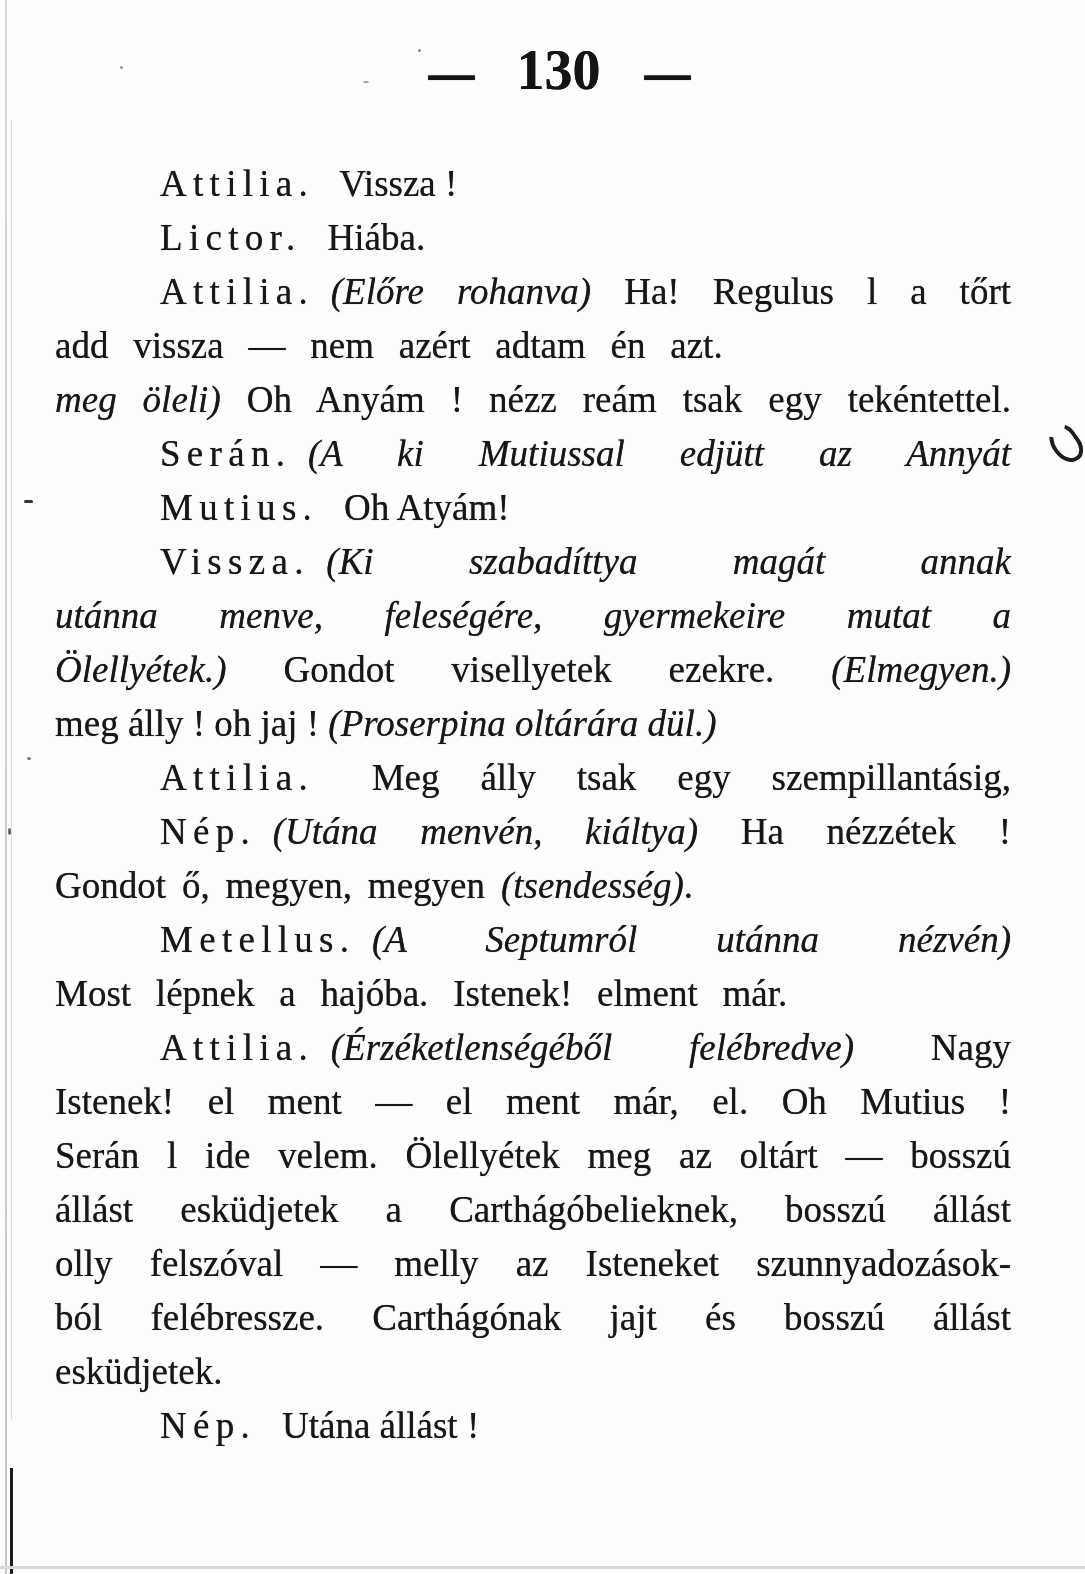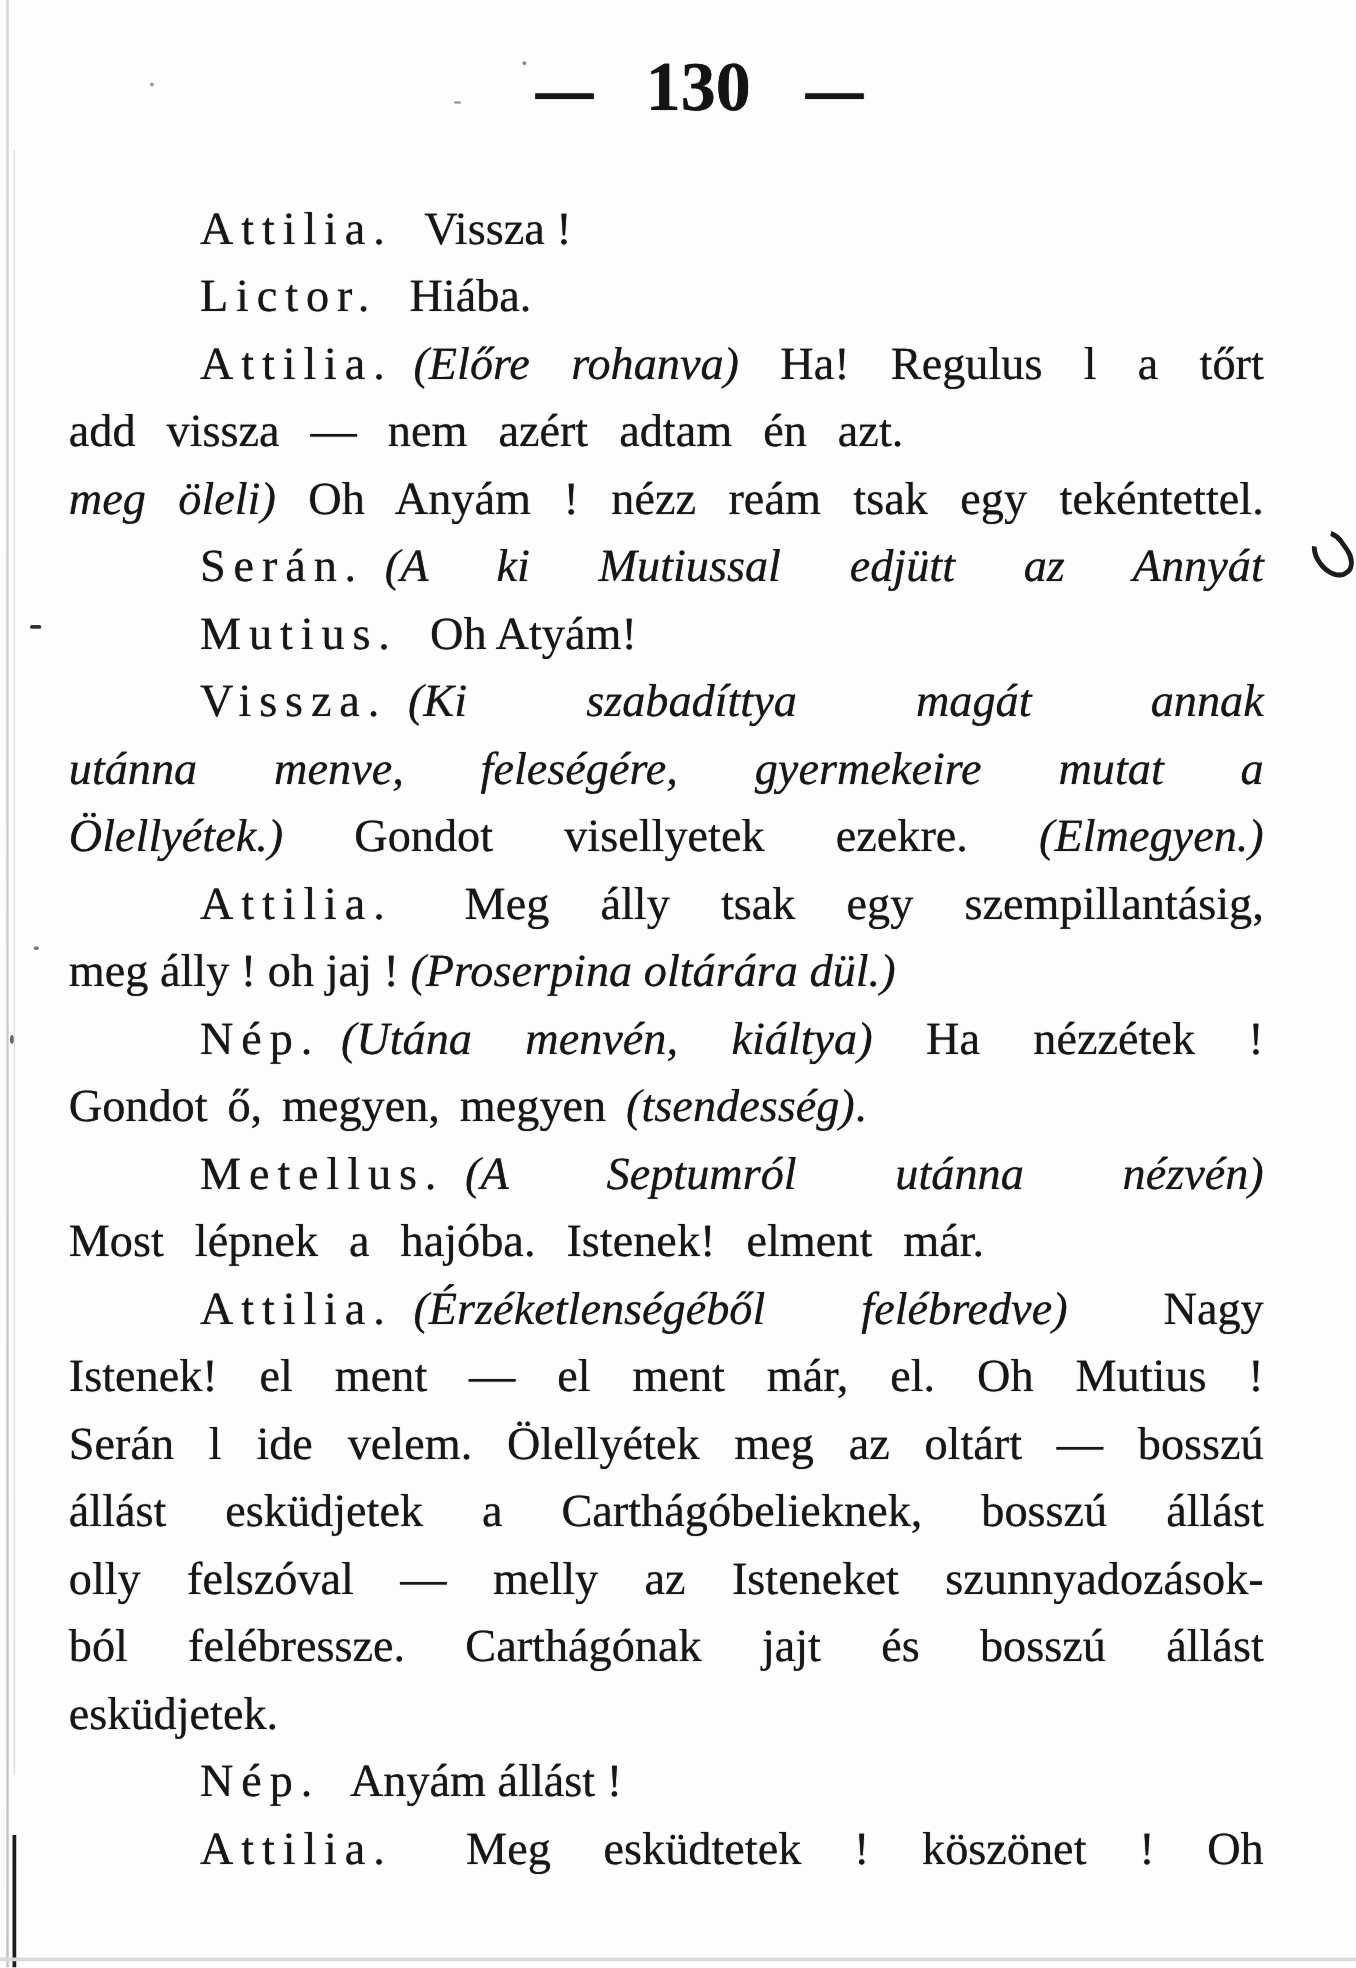--- a/index.html
+++ b/index.html
@@ -82,23 +82,23 @@
     <div class="line indent justify"><span class="speaker">Serán.</span><span class="it">(A ki Mutiussal edjütt az Annyát</span></div>
 
     <div class="line indent"><span class="speaker">Mutius.</span><span> Oh Atyám!</span></div>
 
     <div class="line indent justify"><span class="speaker">Vissza.</span><span class="it">(Ki szabadíttya magát annak</span></div>
 
     <div class="line justify"><span class="it">utánna menve, feleségére, gyermekeire mutat a</span></div>
 
     <div class="line justify"><span class="it">Ölellyétek.)</span><span> Gondot visellyetek ezekre. </span><span class="it">(Elmegyen.)</span></div>
 
+    <div class="line"><span>meg álly ! oh jaj ! </span><span class="it">(Proserpina oltárára dül.)</span></div>
+
     <div class="line indent justify"><span class="speaker">Attilia.</span><span> Meg álly tsak egy szempillantásig,</span></div>
-
-    <div class="line"><span>meg álly ! oh jaj ! </span><span class="it">(Proserpina oltárára dül.)</span></div>
 
     <div class="line indent justify"><span class="speaker">Nép.</span><span class="it">(Utána menvén, kiáltya)</span><span> Ha nézzétek !</span></div>
 
     <div class="line ws1"><span>Gondot ő, megyen, megyen </span><span class="it">(tsendesség)</span><span>.</span></div>
 
     <div class="line indent justify"><span class="speaker">Metellus.</span><span class="it">(A Septumról utánna nézvén)</span></div>
 
     <div class="line ws2"><span>Most lépnek a hajóba. Istenek! elment már.</span></div>
 
     <div class="line indent justify"><span class="speaker">Attilia.</span><span class="it">(Érzéketlenségéből felébredve)</span><span> Nagy</span></div>
@@ -108,23 +108,22 @@
     <div class="line justify"><span>Serán l ide velem. Ölellyétek meg az oltárt — bosszú</span></div>
 
     <div class="line justify"><span>állást esküdjetek a Carthágóbelieknek, bosszú állást</span></div>
 
     <div class="line justify"><span>olly felszóval — melly az Isteneket szunnyadozások-</span></div>
 
     <div class="line justify"><span>ból felébressze. Carthágónak jajt és bosszú állást</span></div>
 
     <div class="line"><span>esküdjetek.</span></div>
 
-    <div class="line indent"><span class="speaker">Nép.</span><span> Anyám állást !</span></div>
+    <div class="line indent"><span class="speaker">Nép.</span><span> Utána állást !</span></div>
 
-    <div class="line indent justify"><span class="speaker">Attilia.</span><span> Meg esküdtetek ! köszönet ! Oh</span></div>
 
   </div>
 
   <div class="ink-mark"></div>
   <div class="edge-a"></div>
   <div class="edge-b"></div>
   <div class="edge-dark"></div>
   <div class="bottom-edge"></div>
   <div class="speck s1"></div>
   <div class="speck s2"></div>

